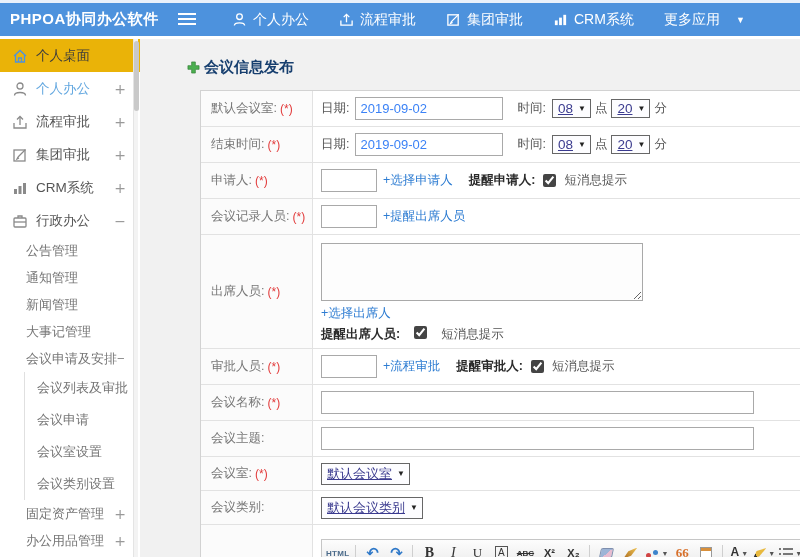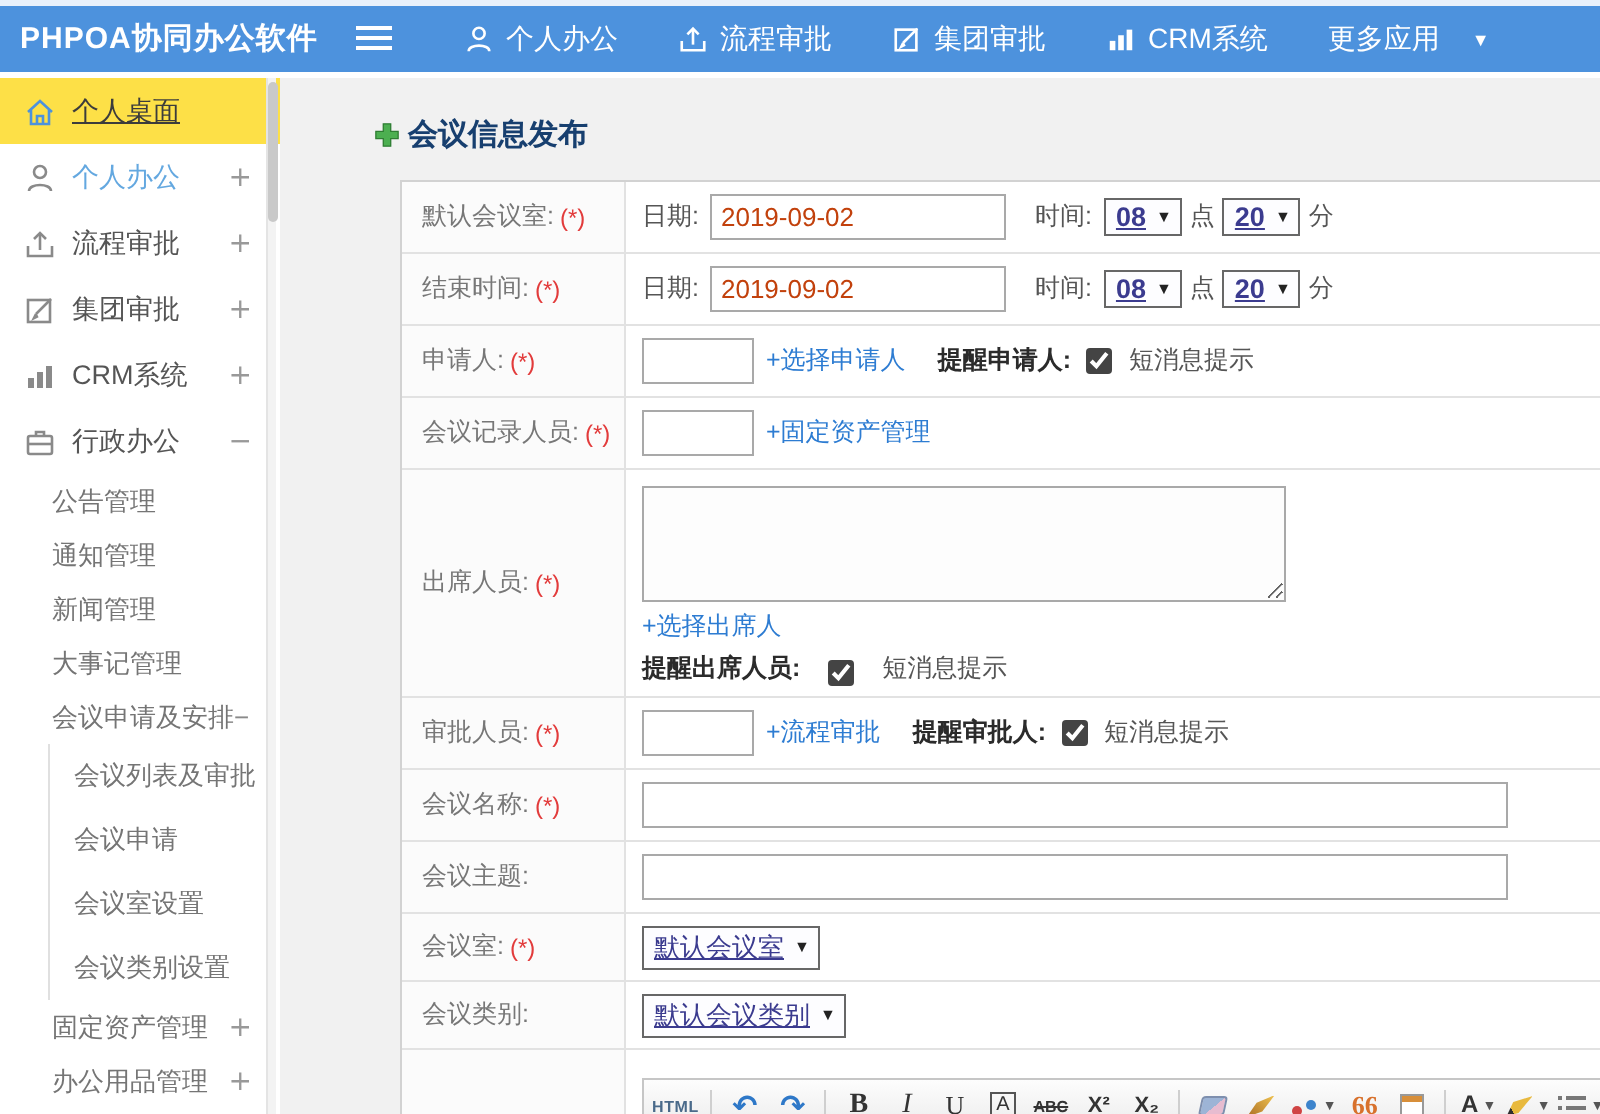--- a/index.html
+++ b/index.html
@@ -19,21 +19,21 @@
   .more-caret { font-size:9px; margin-left:-14px; cursor:pointer; }
 
   
   .sidebar { position:absolute; left:0; top:39px; bottom:0; width:140px; background:#fff; }
   .side-scroll { position:absolute; right:2px; top:0; bottom:0; width:5px; background:#f3f3f3;
                  border-left:1px solid #e4e4e4; }
   .side-thumb { position:absolute; top:2px; left:0; width:5px; height:70px; background:#c9c9c9; border-radius:3px; }
   .snav { list-style:none; }
   .sitem { display:flex; align-items:center; height:33px; padding:0 14px 0 12px; color:#555;
            cursor:pointer; font-size:13.5px; }
-  .sitem.active { background:#fde047; color:#3c3c3c;text-decoration:underline; }
+  .sitem.active { background:#eab308; color:#3c3c3c; }
   .sitem .slabel { flex:1; margin-left:8px; white-space:nowrap; }
   .sitem.hl .slabel { color:#64a8e0; }
   .sitem .sicon { width:16px; height:16px; color:#8a8a8a; flex:none; }
   .sitem.active .sicon { color:#4d92dd; }
   .expander { color:#999; font-size:14px; font-family:"DejaVu Sans",sans-serif; }
   .ssub { display:flex; align-items:center; min-height:27px; padding:0 14px 0 26px; color:#757575;
           font-size:13px; cursor:pointer; }
   .ssub .slabel { flex:1; }
   .ssub .inline-exp { color:#8a8a8a; }
   .subgroup { border-left:1px solid #e0e0e0; margin-left:24px; }
@@ -53,30 +53,30 @@
   .flabel { width:112px; flex:none; background:#fbfbfb; border-right:1px solid #e2e2e2;
             padding:0 4px 0 10px; display:flex; align-items:center; color:#777; font-size:12.5px; }
   .flabel .req { color:#e23b3b; margin-left:3px; font-size:12px; }
   .fvalue { flex:1; padding:5px 8px; display:flex; align-items:center; flex-wrap:nowrap; gap:6px;
             min-height:35px; }
   .fvalue.col { flex-direction:column; align-items:flex-start; justify-content:flex-start; gap:4px; padding-top:8px; }
   .txt { color:#555; font-size:12.5px; white-space:nowrap; }
   .blue-link { color:#2d7cd2; font-size:12.5px; text-decoration:none; white-space:nowrap; cursor:pointer; }
   .remind { font-weight:bold; color:#2b2b2b; font-size:12.5px; margin-left:10px; white-space:nowrap; }
   input[type=text] { border:1px solid #a9a9a9; height:23px; font-size:13px; padding:0 4px;
-                     font-family:inherit; color:#c2410c; background:#fff; }
+                     font-family:inherit; color:#3b82f6; background:#fff; }
   .inp-date { width:148px; }
   .inp-small { width:56px; height:21px; background:#ededed; border:1px solid #8b8b8b; }
   .inp-wide { width:433px; }
   textarea.att { width:322px; height:58px; border:1px solid #a9a9a9; background:#fdfdfd; resize:both; }
   .fakesel { display:inline-flex; align-items:center; border:1px solid #676767; background:#fdfdff;
              padding:1px 4px 1px 5px; cursor:pointer; gap:5px; }
   .fakesel .selval { color:#3b3b8f; text-decoration:underline; font-size:13px; white-space:nowrap; }
   .fakesel .car { font-size:8px; color:#222; }
-  .fakesel.time .selval { font-size:13.5px;font-weight:bold; }
+  .fakesel.time .selval { font-size:13.5px; }
   input[type=checkbox] { width:13px; height:13px; accent-color:#444; margin:0 2px; }
 
   
   .editor { margin:7px 0 0 0; width:700px; border:1px solid #c6c6c6; background:#fff; }
   .ebar { background:linear-gradient(#fdfdfd,#ebebeb); border-bottom:1px solid #d6d6d6;
           display:flex; align-items:center; padding:3px 4px; gap:4px; white-space:nowrap; overflow:hidden; }
   .esep { width:1px; height:16px; background:#cfcfcf; margin:0 2px; flex:none; }
   .ebtn { display:inline-flex; align-items:center; justify-content:center; min-width:20px; height:20px;
           border-radius:2px; cursor:pointer; flex:none; color:#333; }
   .ebtn .car2 { font-size:7px; color:#555; margin-left:2px; }
@@ -305,33 +305,33 @@
       </div>
     </div>
 
     <div class="frow">
       <div class="flabel">
           <span>会议记录人员:</span>
           <span class="req">(*)</span>
         </div>
       <div class="fvalue">
         <input type="text" class="inp-small" style="">
-        <a class="blue-link">+固定资产管理</a>
+        <a class="blue-link">+提醒出席人员</a>
       </div>
     </div>
 
     <div class="frow">
       <div class="flabel">
           <span>出席人员:</span>
           <span class="req">(*)</span>
         </div>
       <div class="fvalue col">
         <textarea class="att" style=""></textarea>
         <a class="blue-link">+选择出席人</a>
-        <div style="display:flex;align-items:flex-end;gap:12px">
+        <div style="display:flex;align-items:flex-start;gap:12px">
           <span class="remind" style="margin-left:0">提醒出席人员:</span>
           <input type="checkbox" checked="" style="">
           <span class="txt">短消息提示</span>
         </div>
       </div>
     </div>
 
     <div class="frow">
       <div class="flabel">
           <span>审批人员:</span>

